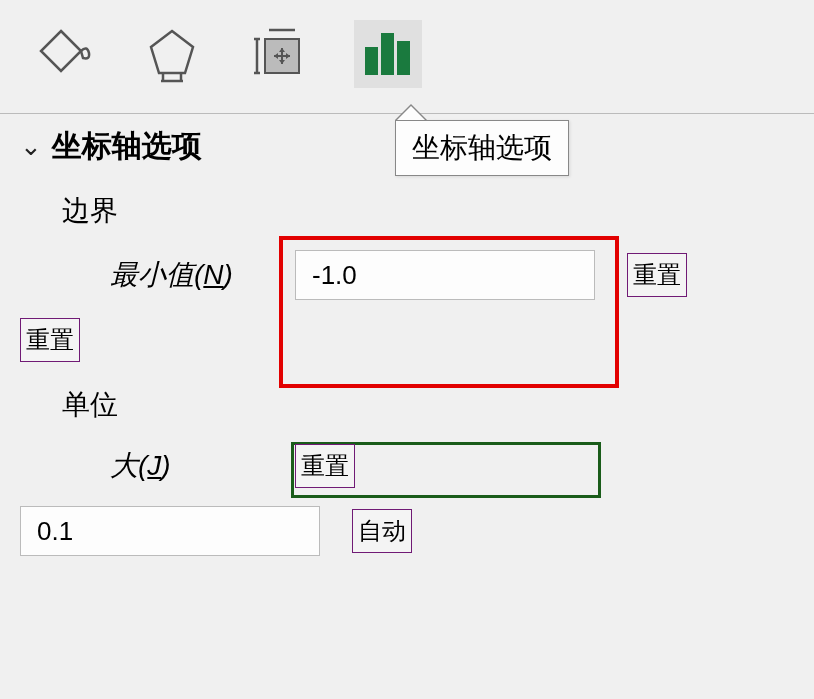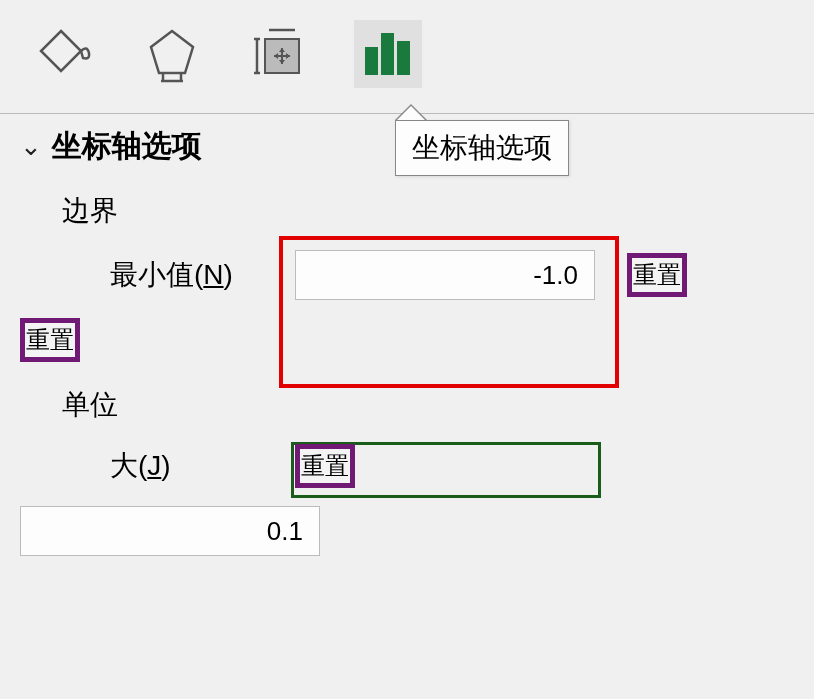--- a/index.html
+++ b/index.html
@@ -92,39 +92,39 @@
     .field-row {
       display: flex;
       align-items: center;
       margin-bottom: 18px;
       position: relative;
     }
     .field-label {
       font-size: 28px;
       margin-left: 90px;
       width: 185px;
+      font-style: italic;
     }
     .underline {
       text-decoration: underline;
     }
     .field-input {
       width: 300px;
       height: 50px;
       background: #fdfdfd;
       border: 1px solid #bbb;
       font-size: 26px;
       padding: 0 16px;
       margin-right: 32px;
-      text-align: right;
     }
     .field-button {
       width: 60px;
       height: 44px;
       background: #f4f4f4;
-      border: 5px solid #701a75;
+      border: 1px solid #701a75;
       font-size: 24px;
       cursor: pointer;
       display: flex;
       align-items: center;
       justify-content: center;
     }
     .red-box {
       position: absolute;
       border: 4px solid #e20000;
       pointer-events: none;
@@ -209,15 +209,16 @@
   <div class="units-section">
     <div class="green-box" style="left:271px; top:-2px; width:310px; height:56px;"></div>
 
     <div class="field-row">
       <div class="field-label"><span>大(</span><span class="underline">J</span><span>)</span></div>
       <div class="field-button">重置</div>
     </div>
 
     <div class="field-row">
       <input class="field-input" value="0.1" style="">
+      <div class="field-button">自动</div>
     </div>
   </div>
 </div>
 
 </body></html>

